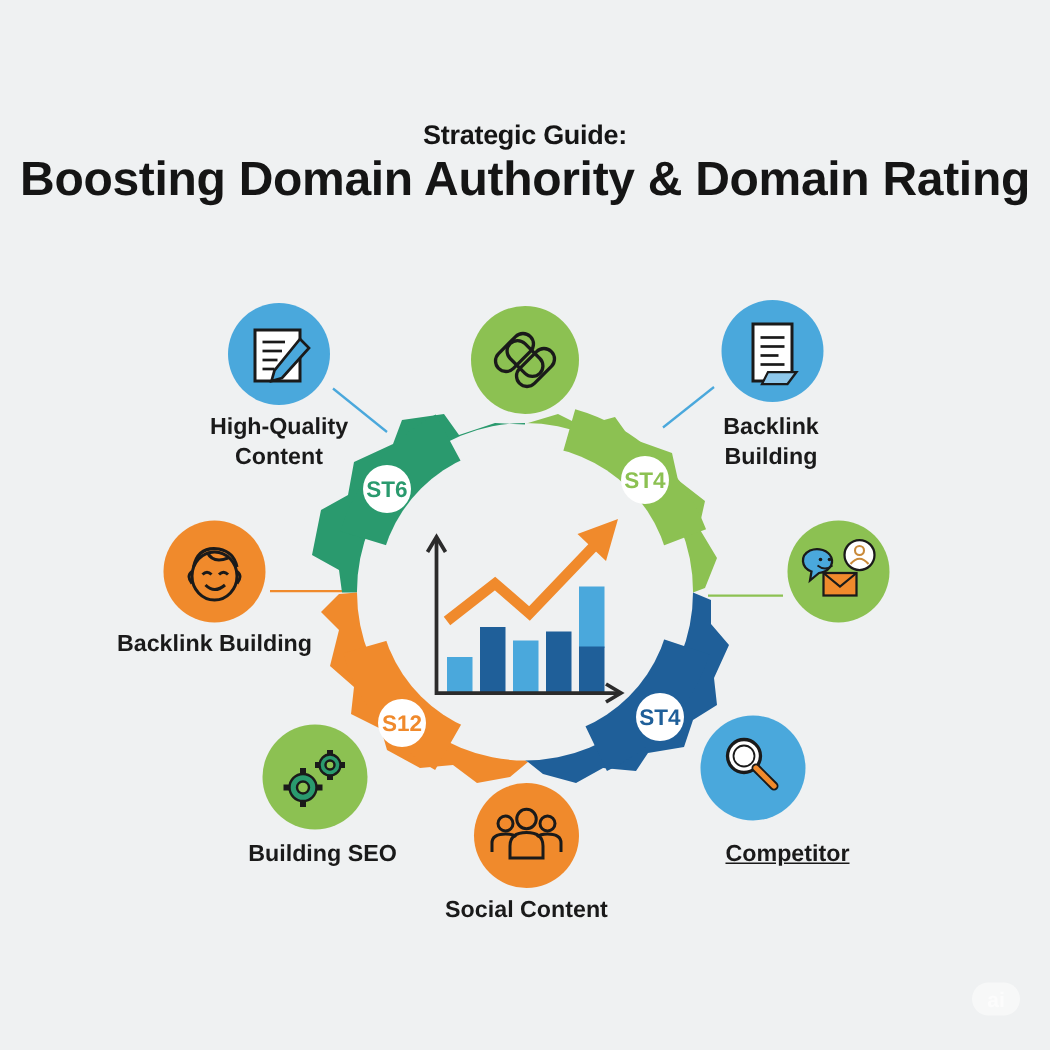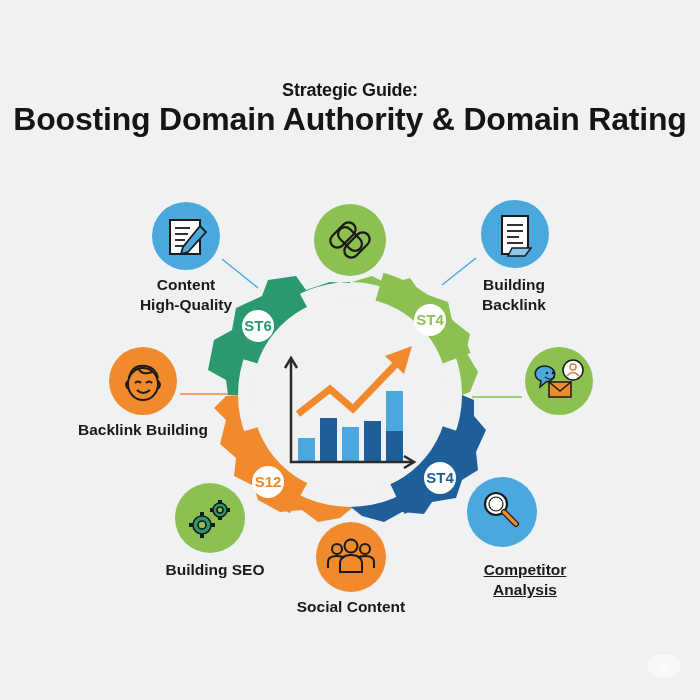--- a/index.html
+++ b/index.html
@@ -198,36 +198,35 @@
     <g>
       <circle cx="496" cy="504" r="11" fill="#ffffff" stroke="#1a1a1a" stroke-width="2.2"></circle>
       <circle cx="496" cy="504" r="7" fill="none" stroke="#1a1a1a" stroke-width="1.2"></circle>
       <line x1="504" y1="512" x2="516" y2="524" stroke="#1a1a1a" stroke-width="6" stroke-linecap="round"></line>
       <line x1="504" y1="512" x2="516" y2="524" stroke="#f08a2c" stroke-width="3.5" stroke-linecap="round"></line>
     </g>
   </g>
 </svg>
 
 <div class="label" style="left:118px; top:275px; width:136px;">
+  <span>High-Quality</span>
   <span>Content</span>
-  <span>High-Quality</span>
 </div>
 <div class="label" style="left:464px; top:275px; width:100px;">
+  <span>Backlink</span>
   <span>Building</span>
-  <span>Backlink</span>
 </div>
 <div class="label" style="left:63px; top:420px; width:160px;">
   <span>Backlink Building</span>
 </div>
 <div class="label" style="left:484px; top:422px; width:150px;">
 </div>
 <div class="label" style="left:150px; top:560px; width:130px;">
   <span>Building SEO</span>
 </div>
 <div class="label" style="left:286px; top:597px; width:130px;">
   <span>Social Content</span>
 </div>
 <div class="label" style="left:460px; top:560px; width:130px;text-decoration:underline;">
   <span>Competitor</span>
-  <span>Analysis</span>
 </div>
 
 <div class="wm">ai</div>
 
 </body></html>

